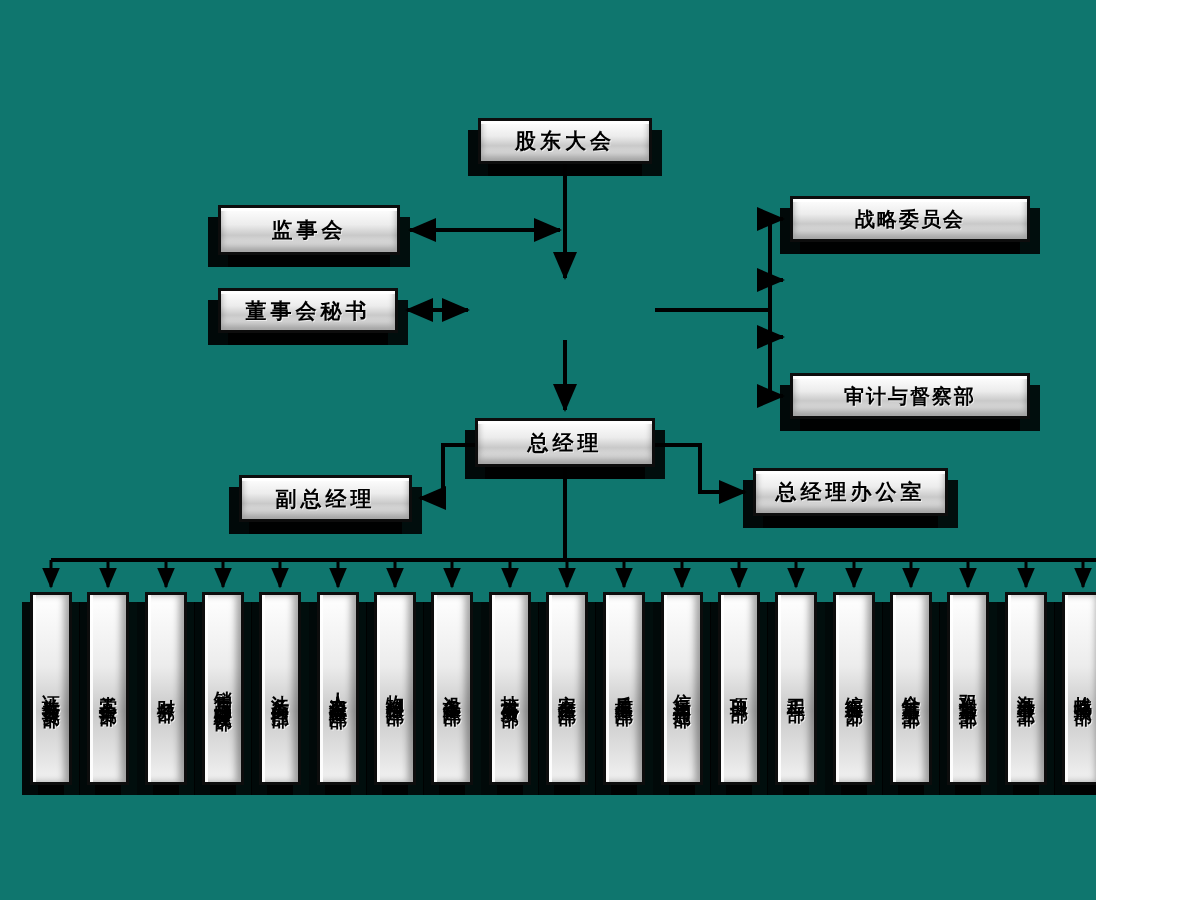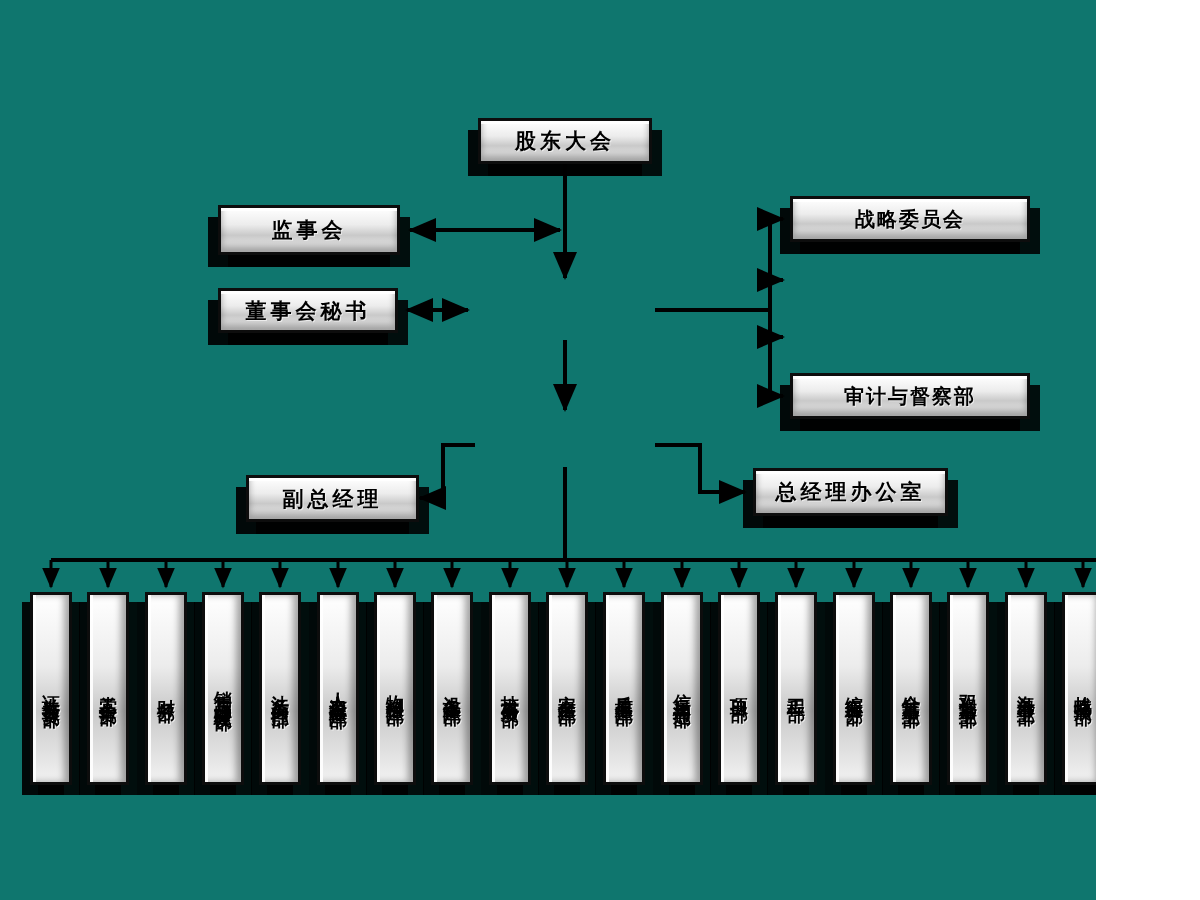--- a/index.html
+++ b/index.html
@@ -92,22 +92,23 @@
 
   <div class="node main" style="left:218px;top:205px;width:182px;height:50px">监事会</div>
 
 
   <div class="node committee" style="left:790px;top:196px;width:240px;height:46px">战略委员会</div>
 
 
 
   <div class="node committee" style="left:790px;top:373px;width:240px;height:46px">审计与督察部</div>
 
+  <div class="node main" style="left:475px;top:418px;width:180px;height:49px">总经理</div>
 
-  <div class="node main" style="left:246px;top:475px;width:173px;height:47px">副总经理</div>
+  <div class="node main" style="left:239px;top:475px;width:173px;height:47px">副总经理</div>
 
   <div class="node main" style="left:753px;top:468px;width:195px;height:48px">总经理办公室</div>
 
   <div class="node dept" style="left:30px;top:592px;width:42px;height:193px">证券与投资部</div>
   <div class="node dept" style="left:87px;top:592px;width:42px;height:193px">党工企责部</div>
   <div class="node dept" style="left:145px;top:592px;width:42px;height:193px">财务部</div>
   <div class="node dept" style="left:202px;top:592px;width:42px;height:193px">销售与品牌建设部</div>
   <div class="node dept" style="left:259px;top:592px;width:42px;height:193px">法务与内控部</div>
   <div class="node dept" style="left:317px;top:592px;width:42px;height:193px">人力资源保障部</div>
   <div class="node dept" style="left:374px;top:592px;width:42px;height:193px">物料保障部</div>

